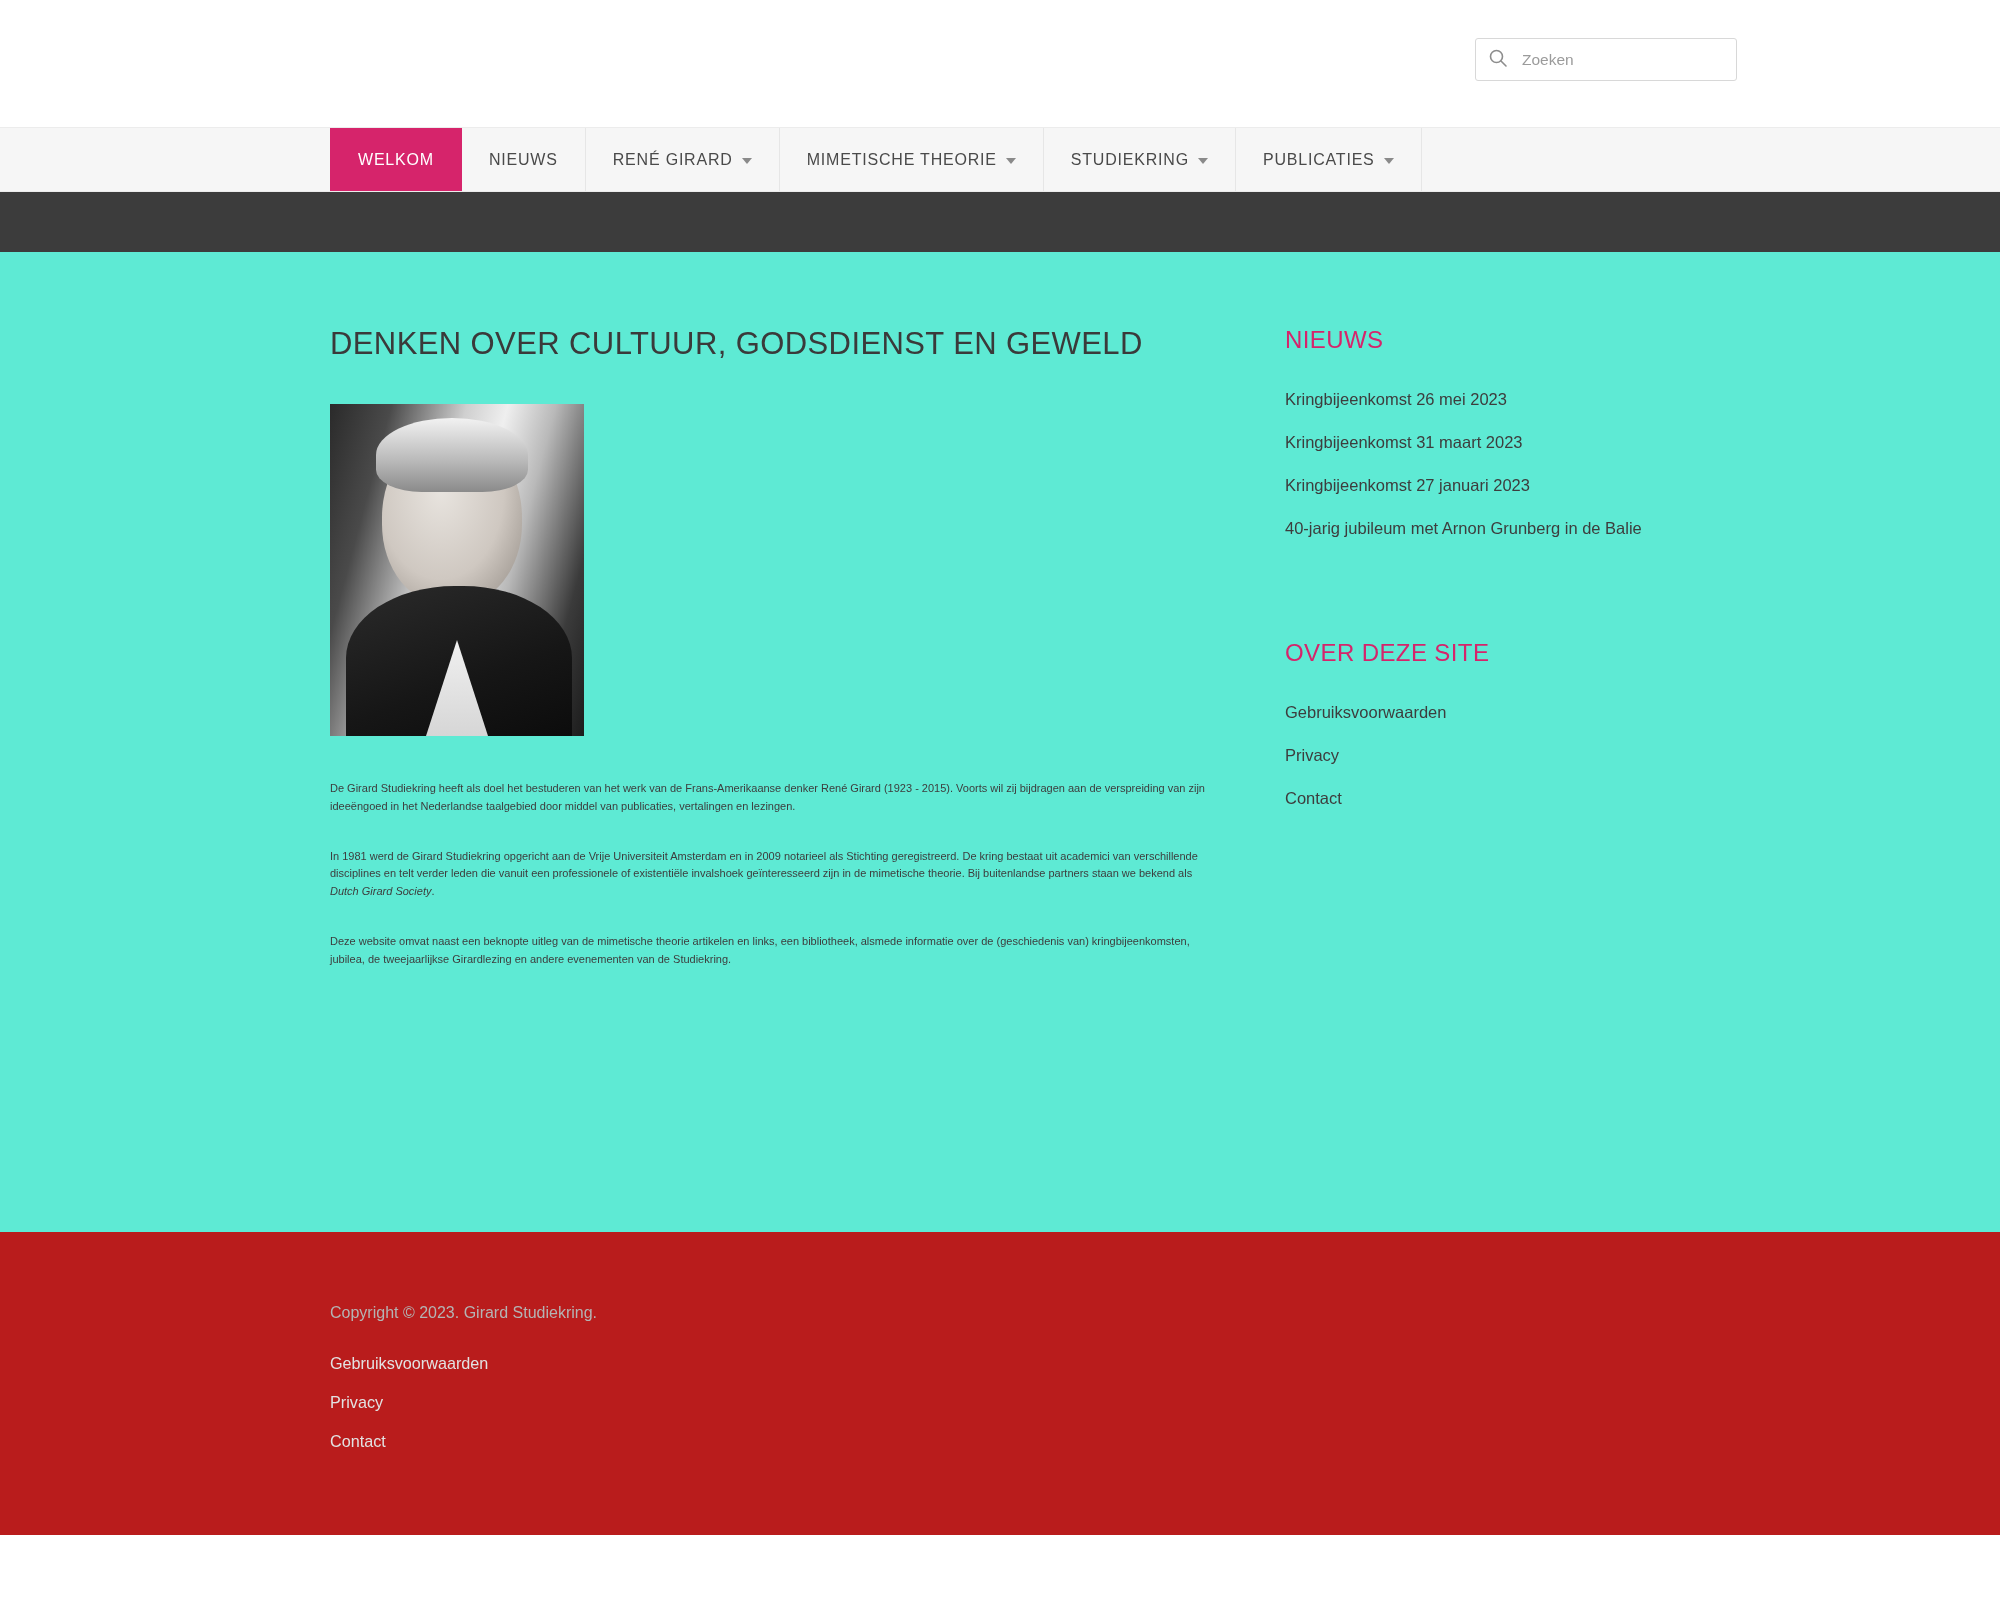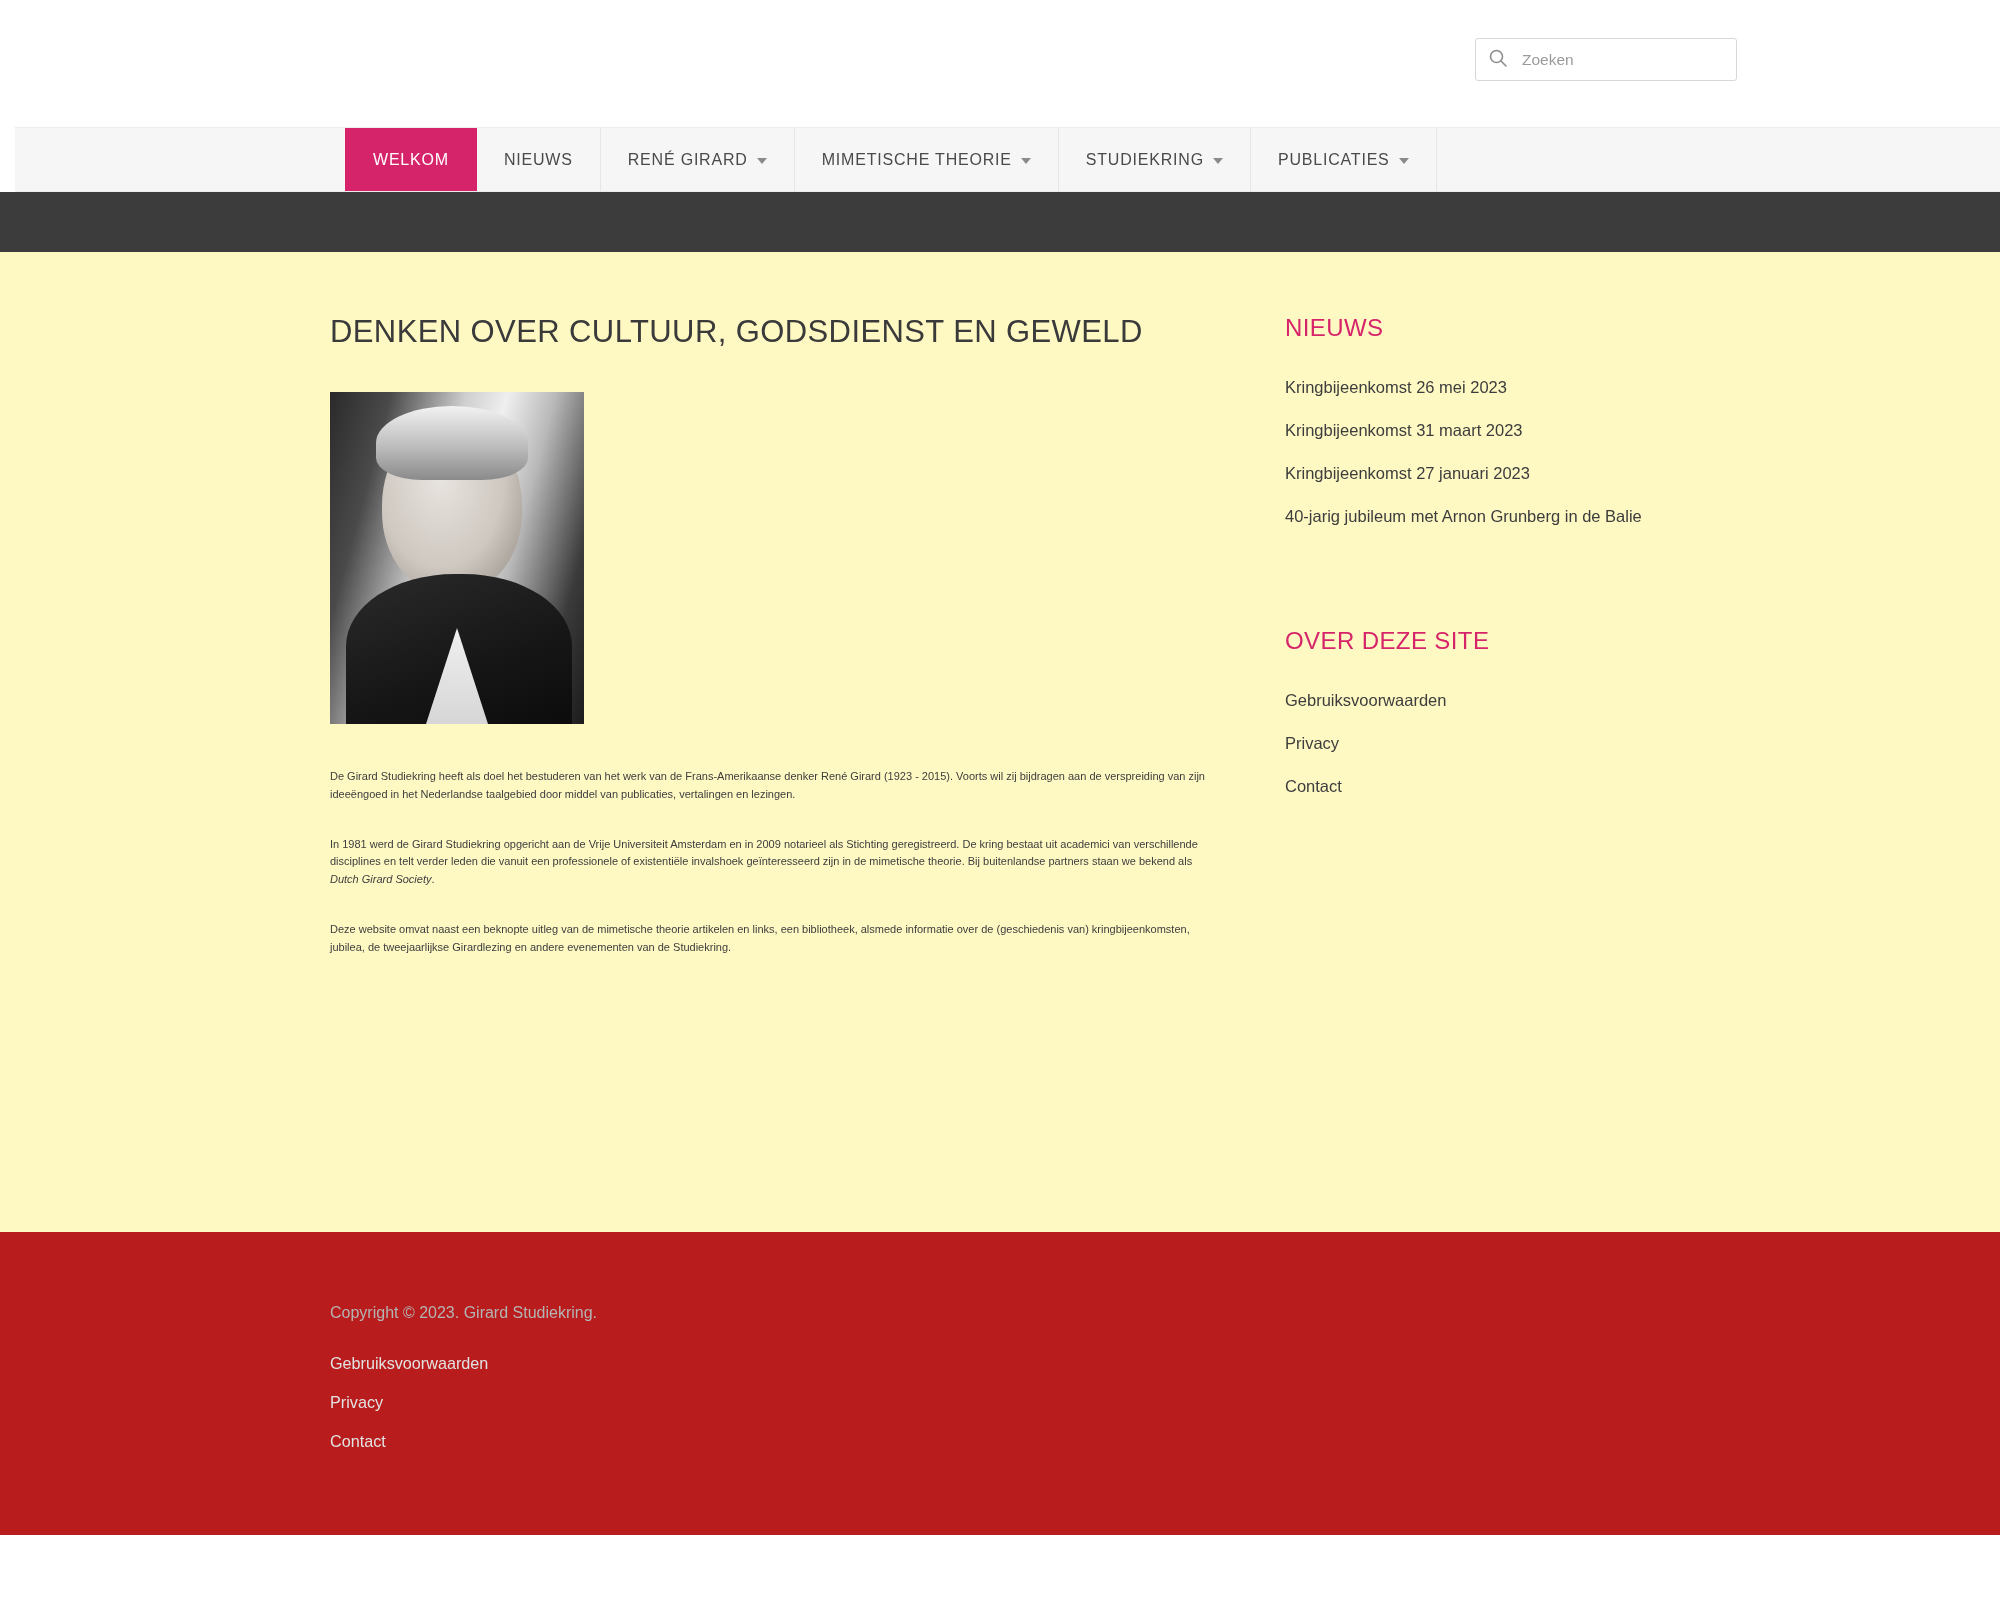--- a/index.html
+++ b/index.html
@@ -103,21 +103,20 @@
 
   
   .nav {
     background: #f6f6f6;
     border-top: 1px solid #ececec;
     border-bottom: 1px solid #ececec;
     height: 65px;
     display: flex;
     align-items: stretch;
     padding-left: 330px;
-    margin-left: 15px;
   }
   .nav-item {
     display: flex;
     align-items: center;
     gap: 9px;
     padding: 0 27px;
     font-size: 16px;
     letter-spacing: .8px;
     color: #4a4a4a;
     text-transform: uppercase;
@@ -142,22 +141,22 @@
   }
 
   .darkbar {
     background: #3c3c3c;
     height: 60px;
   }
 
   
   .main {
     display: flex;
-    padding: 0 330px;
-    background: #fef9c3;
+    padding: 12px 330px;
+    background: #5eead4;
     min-height: 980px;
   }
   .content { width: 885px; padding-top: 62px; }
   .page-title {
     font-size: 31px;
     font-weight: normal;
     letter-spacing: .4px;
     color: #3a3a3a;
     text-transform: uppercase;
     margin: 0 0 42px 0;

